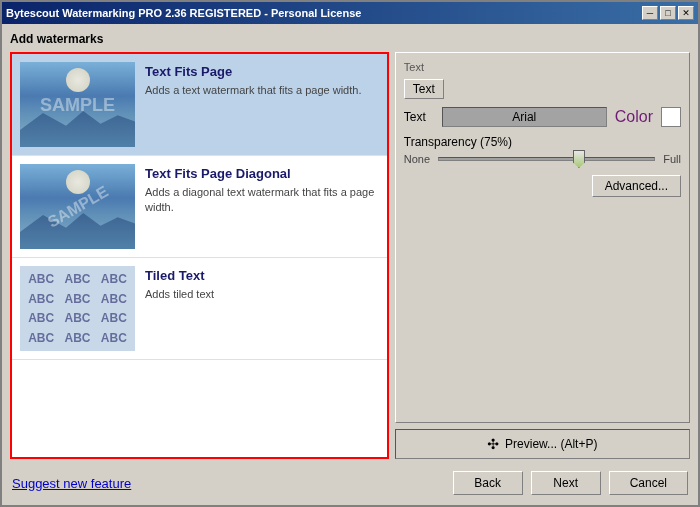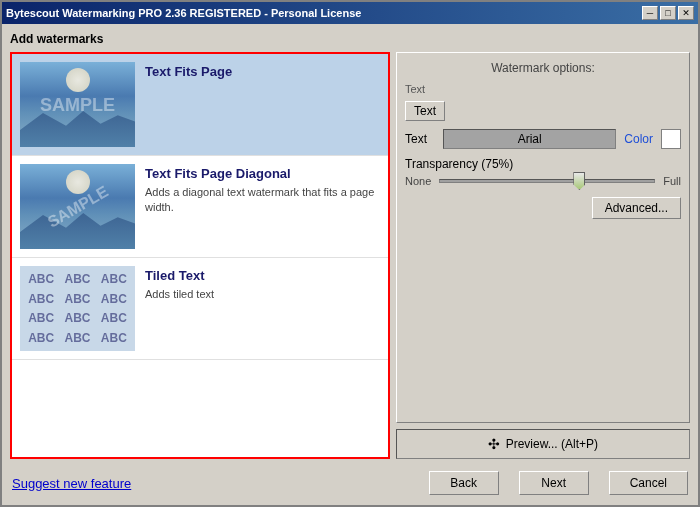--- a/index.html
+++ b/index.html
@@ -293,22 +293,22 @@
       border: 1px solid #808080;
       border-top-color: #555;
       border-left-color: #555;
       background: #a3a3a3;
       font-size: 12px;
       padding: 2px 4px;
       text-align: center;
     }
 
     .color-label {
-      font-size: 12px;
-      color: #1d4ed8;
+      font-size: 16px;
+      color: #701a75;
       text-align: right;
     }
 
     .color-swatch {
       width: 20px;
       height: 20px;
       border: 1px solid #808080;
       background: #fff;
       cursor: pointer;
     }
@@ -401,21 +401,21 @@
 
     .suggest-link {
       color: #0000cc;
       font-size: 13px;
       text-decoration: underline;
       cursor: pointer;
     }
 
     .bottom-buttons {
       display: flex;
-      gap: 20px;
+      gap: 8px;
     }
 
     .bottom-btn {
       background: #d4d0c8;
       border: 1px solid #808080;
       border-top-color: #fff;
       border-left-color: #fff;
       padding: 4px 20px;
       font-size: 12px;
       cursor: pointer;
@@ -453,20 +453,21 @@
 
           <div class="list-item">
             <div class="item-thumbnail">
               <div class="thumb-bg"></div>
               <div class="moon"></div>
               <div class="mountain-layer"></div>
               <div class="sample-text">SAMPLE</div>
             </div>
             <div class="item-info">
               <div class="item-title">Text Fits Page</div>
+              <div class="item-desc">Adds a text watermark that fits a page width.</div>
             </div>
           </div>
 
           <div class="list-item">
             <div class="item-thumbnail">
               <div class="thumb-bg"></div>
               <div class="moon"></div>
               <div class="mountain-layer"></div>
               <div class="sample-text-diag">SAMPLE</div>
             </div>
@@ -498,21 +499,20 @@
               <div class="item-title">Tiled Text</div>
               <div class="item-desc">Adds tiled text</div>
             </div>
           </div>
 
         </div>
       </div>
 
       <div class="right-panel">
         <div class="options-box">
-          <div class="options-title">Watermark options:</div>
 
           <div class="options-section-label">Text</div>
 
           <div class="text-input-row">
             <button class="text-btn">Text</button>
           </div>
 
           <div class="font-row">
             <span class="font-label">Text</span>
             <input class="font-select" type="text" value="Arial" style="">

